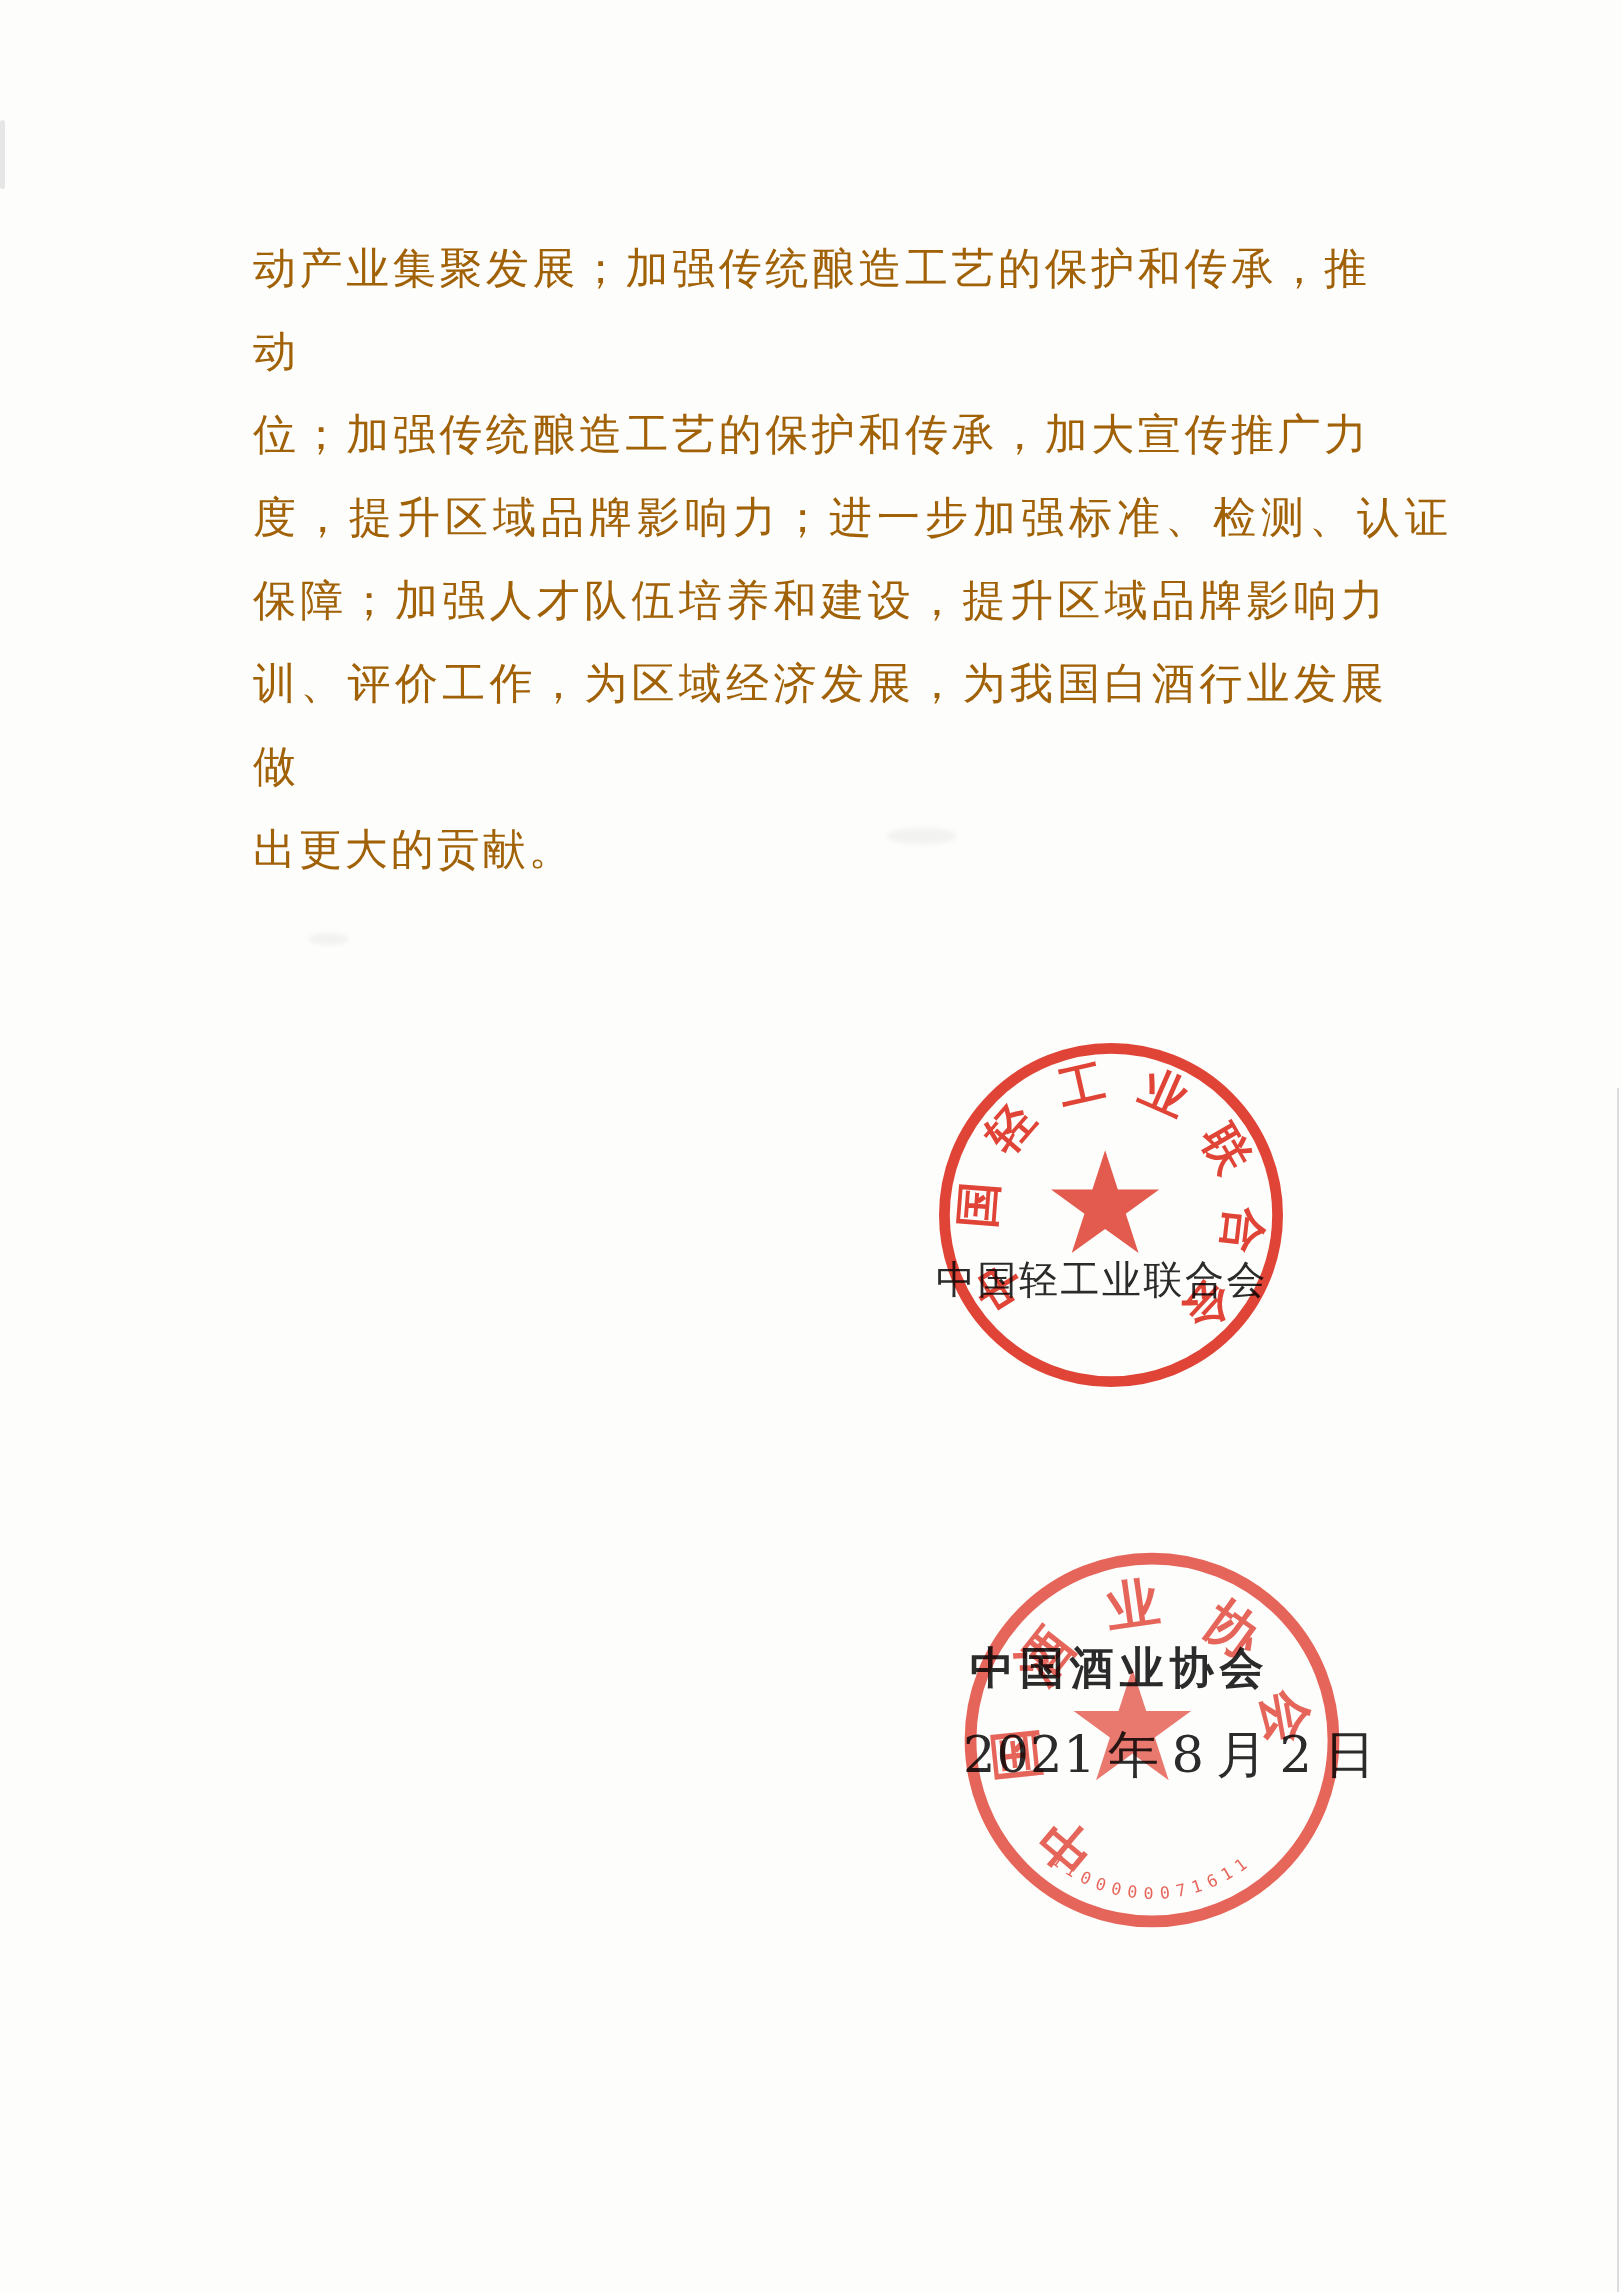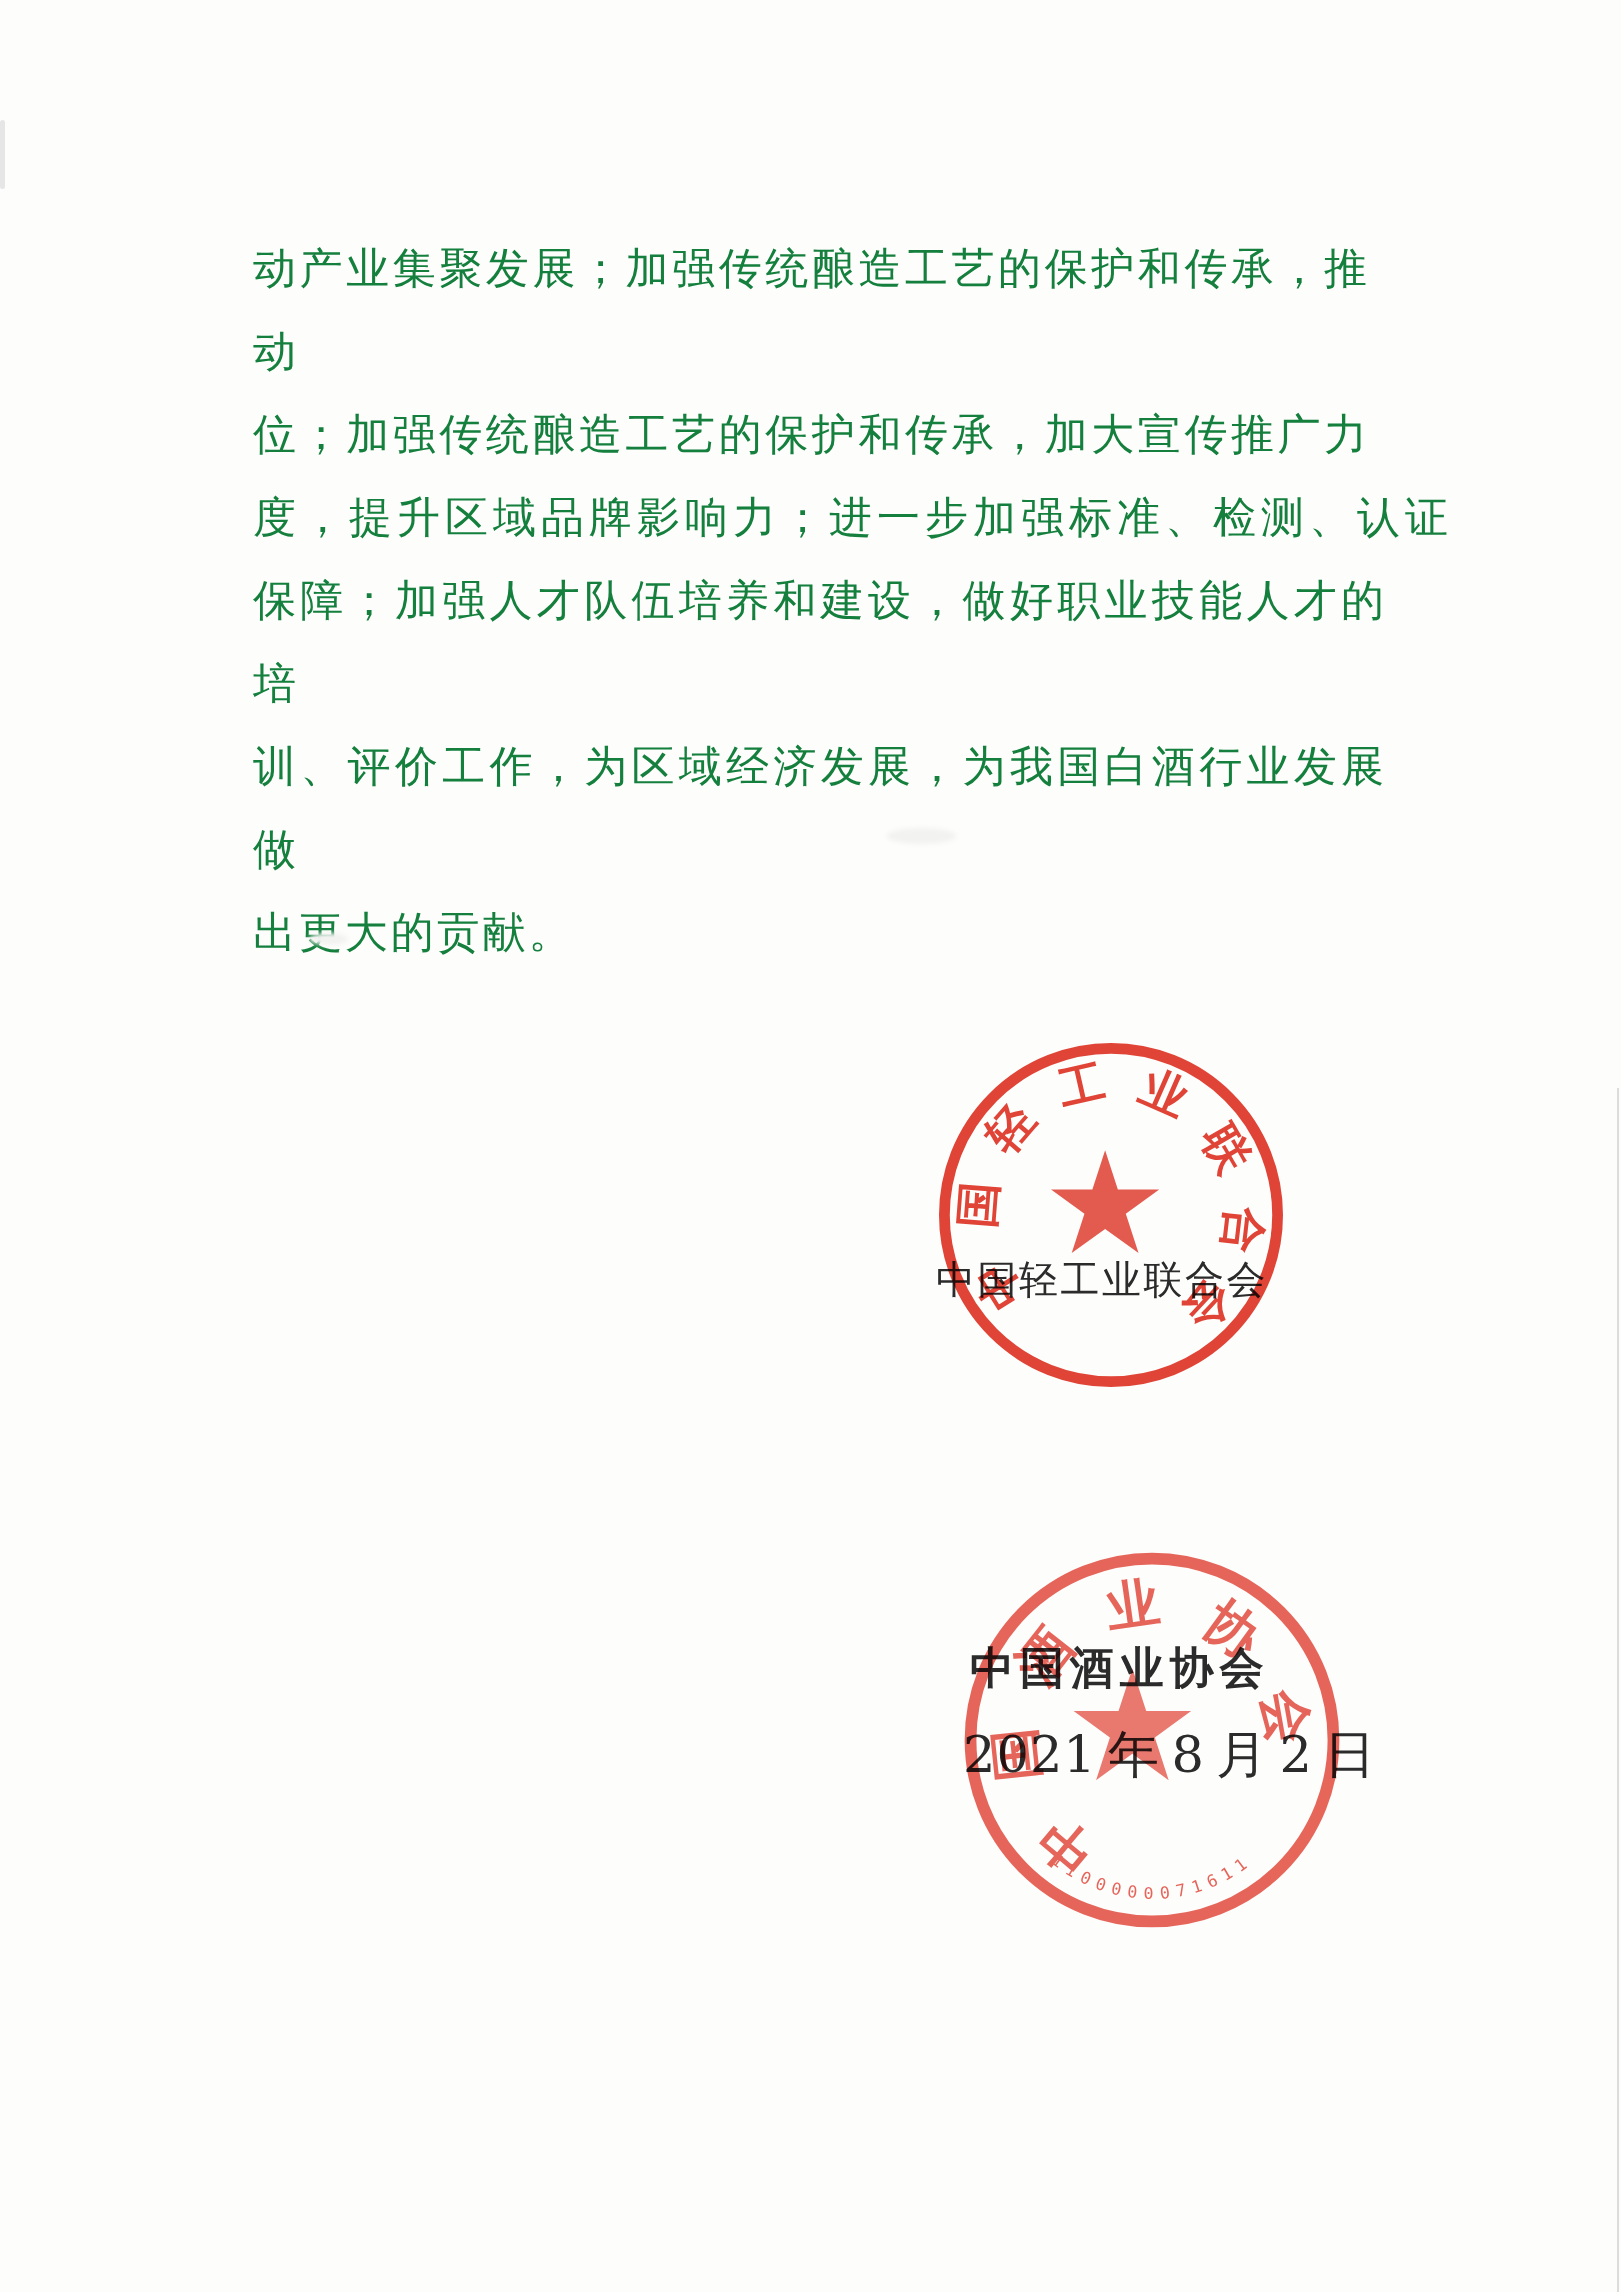--- a/index.html
+++ b/index.html
@@ -10,21 +10,21 @@
     overflow:hidden;
     font-family:"DejaVu Serif","Liberation Serif",serif;
   }
   
   .body-text{
     position:absolute;
     left:253px; top:227px;
     width:1201px;
     font-size:43px;
     line-height:83px;
-    color:#15803d;
+    color:#a16207;
     letter-spacing:2.9px;
   }
   .body-text .line{white-space:nowrap;}
   .body-text .jline{text-align:justify;text-align-last:justify;white-space:normal;}
   .body-text .w1{width:1117px;}
   .body-text .w4{width:1198px;}
   .body-text .w5{width:1134px;}
   
   .seal{position:absolute;mix-blend-mode:multiply;}
   .seal-1{left:915px;top:1019px;width:392px;height:392px;}
@@ -49,21 +49,21 @@
 </style>
 </head>
 <body>
 
 <div class="page">
 
   <div class="body-text">
     <div class="line jline w1">动产业集聚发展；加强传统酿造工艺的保护和传承，推动</div>
     <div class="line jline w1">位；加强传统酿造工艺的保护和传承，加大宣传推广力</div>
     <div class="line jline w4">度，提升区域品牌影响力；进一步加强标准、检测、认证</div>
-    <div class="line jline w5">保障；加强人才队伍培养和建设，做好职业技能人才的培</div>
+    <div class="line jline w5">保障；加强人才队伍培养和建设，提升区域品牌影响力</div>
     <div class="line jline w5">训、评价工作，为区域经济发展，为我国白酒行业发展做</div>
     <div class="line">出更大的贡献。</div>
   </div>
 
   <div class="seal seal-1">
     <svg id="seal1" width="392" height="392" viewBox="0 0 400 400" xmlns="http://www.w3.org/2000/svg">
         <g opacity="0.92">
           <circle cx="200" cy="200" r="170" fill="none" stroke="#df3526" stroke-width="11"></circle>
           <path d="M194.0,134.0L207.0,174.1L249.2,174.1L215.1,198.8L228.1,238.9L194.0,214.2L159.9,238.9L172.9,198.8L138.8,174.1L181.0,174.1Z" fill="#df3526" fill-opacity="0.88"></path>
           <text x="200" y="64" fill="#df3526" font-size="47" font-weight="bold" font-family="&quot;DejaVu Serif&quot;,&quot;Liberation Serif&quot;,serif" text-anchor="middle" dominant-baseline="central" transform="rotate(-122 200 200)">中</text>

